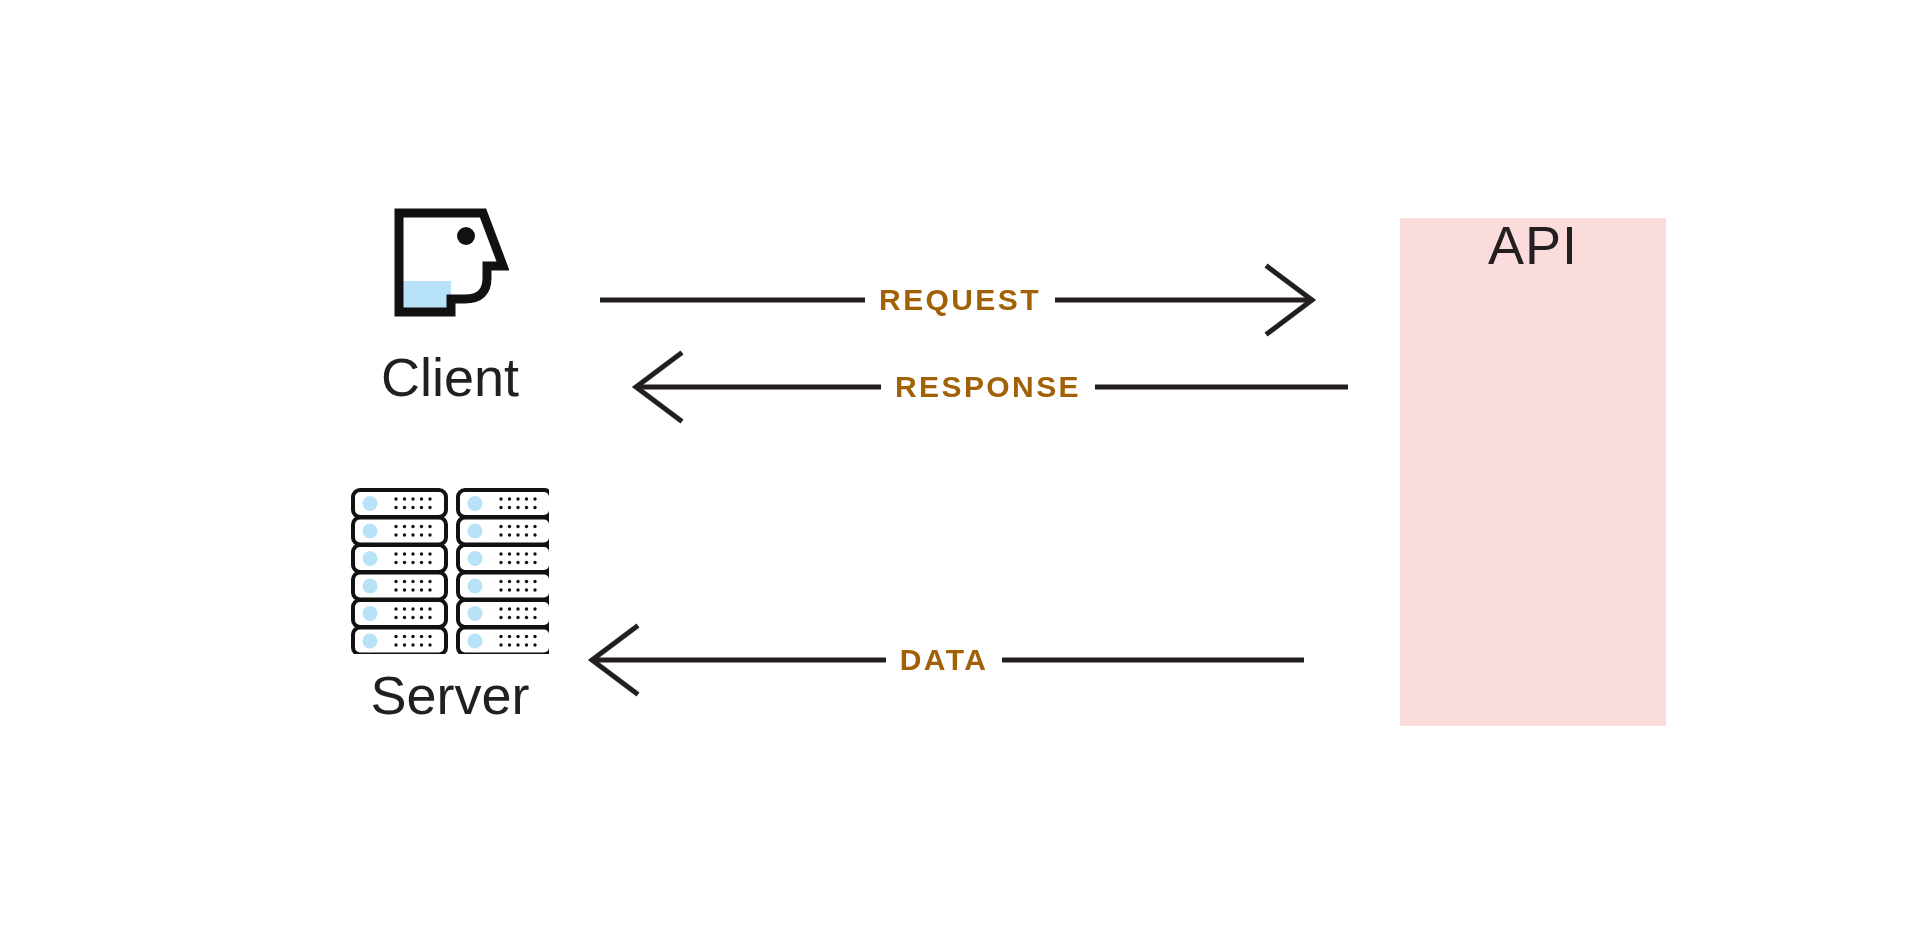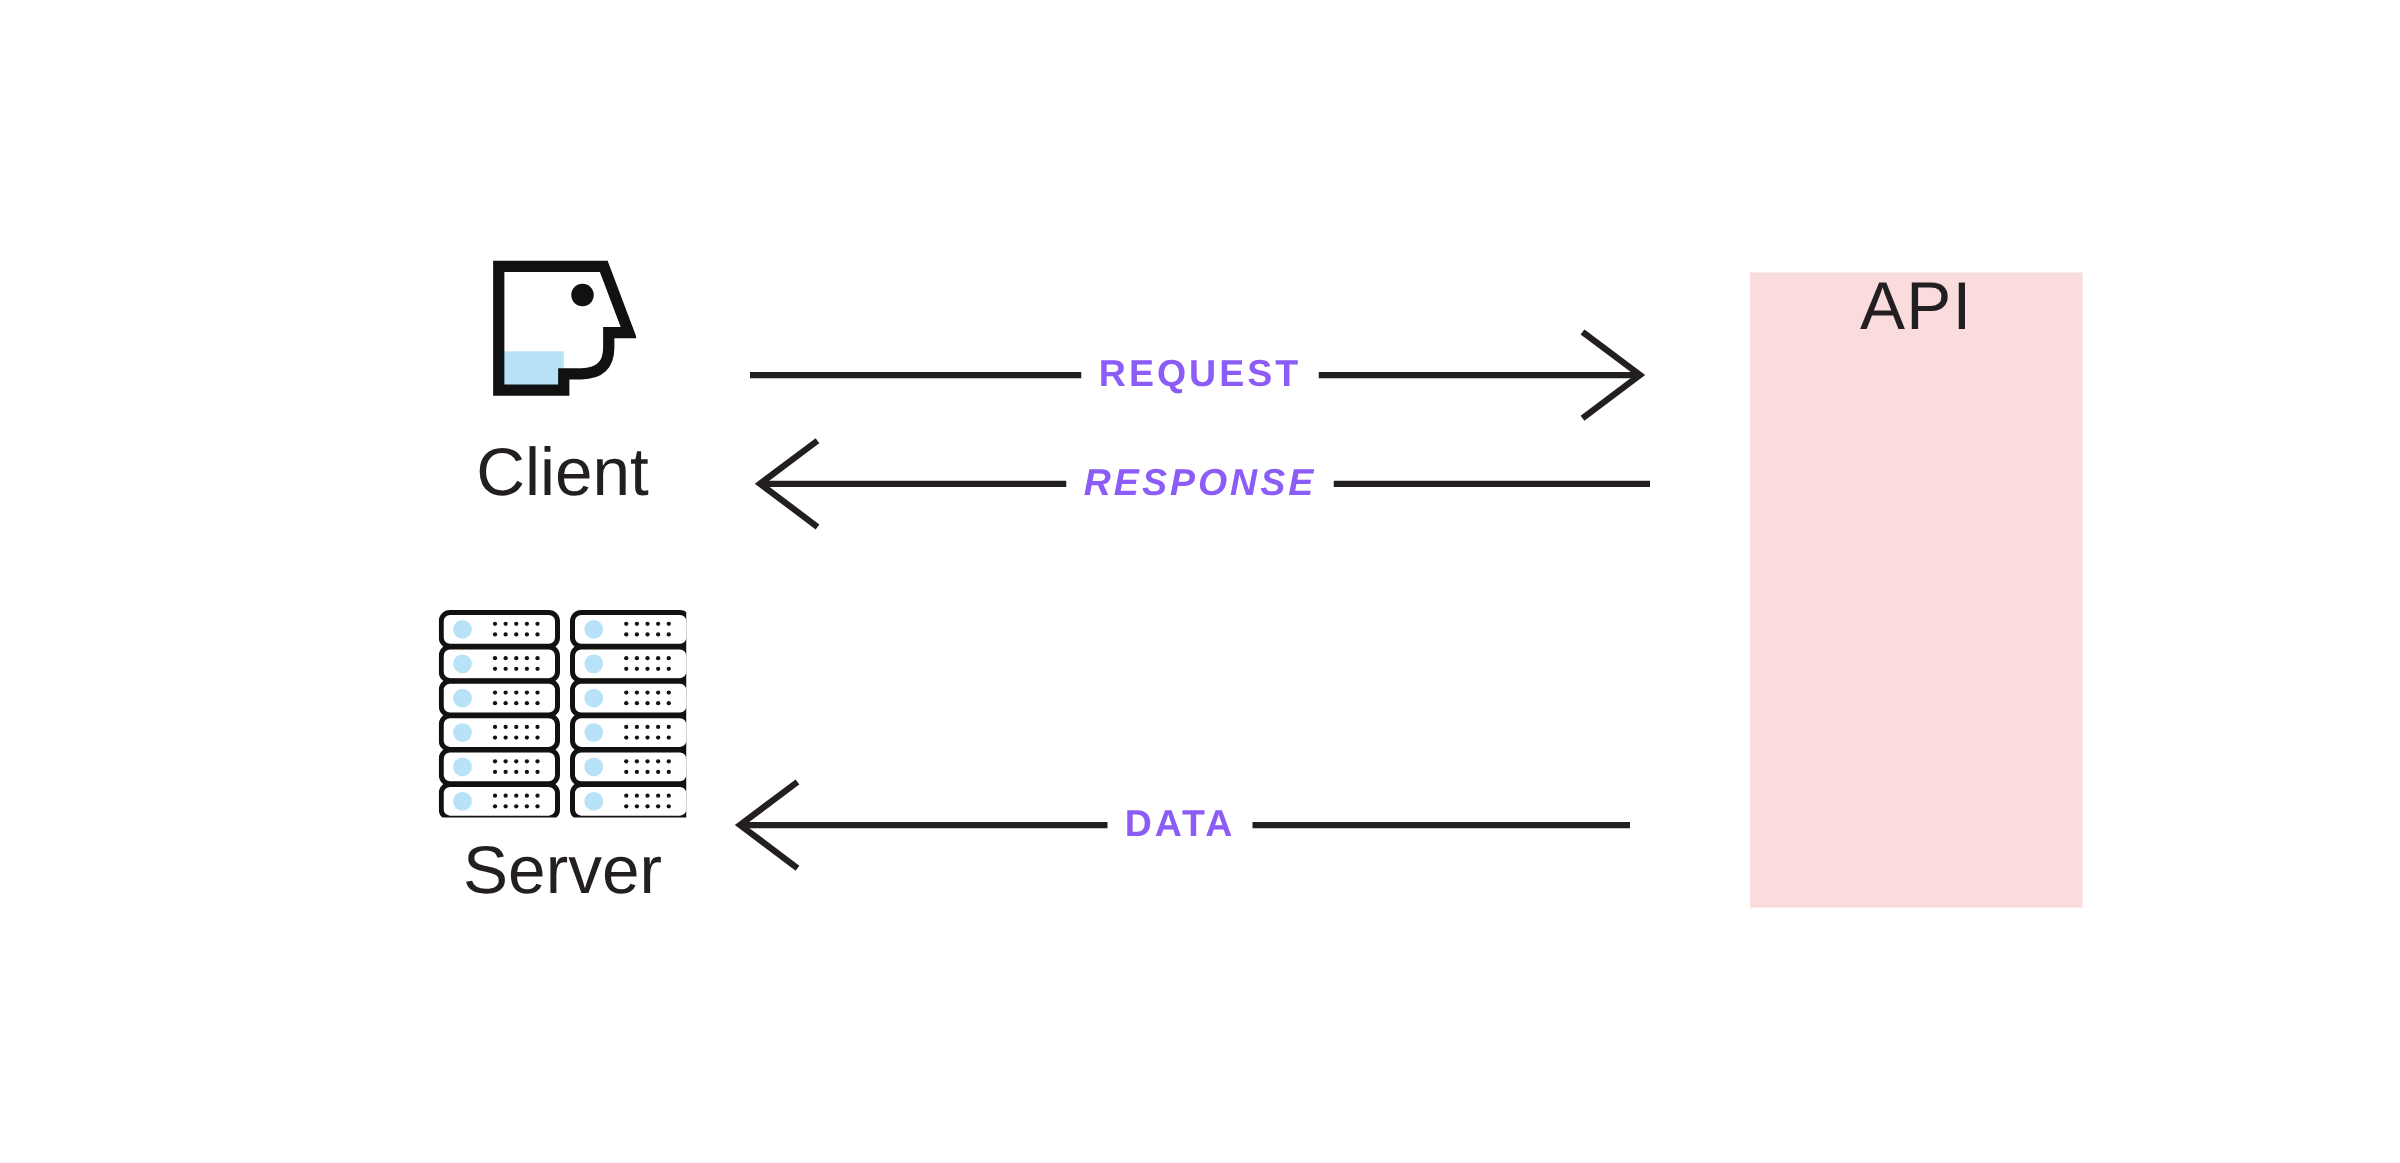--- a/index.html
+++ b/index.html
@@ -56,40 +56,40 @@
   #server-node .node-label { margin-top: 10px; }
 
   
   .flow {
     position: absolute;
     display: flex;
     align-items: center;
     height: 70px;
   }
   #flow-request  { left: 600px; top: 265px;  width: 720px; }
-  #flow-response { left: 600px; top: 352px;  width: 720px; font-style: italic; }
+  #flow-response { left: 628px; top: 352px;  width: 720px; }
   #flow-data     { left: 584px; top: 625px;  width: 720px; }
 
   .flow-arrow-svg {
     position: absolute;
     left: 0;
     top: 0;
     width: 720px;
     height: 70px;
     overflow: visible;
   }
   .flow-label {
     position: relative;
     margin: 0 auto;
     background: #ffffff;
     padding: 0 14px;
     font-size: 30px;
     font-weight: 700;
     letter-spacing: 2.4px;
-    color: #8b5cf6;
+    color: #a16207;
     line-height: 1;
     z-index: 2;
     font-family: "Liberation Sans", sans-serif;
     white-space: nowrap;
   }
 
   
   #api-box {
     position: absolute;
     left: 1400px;

